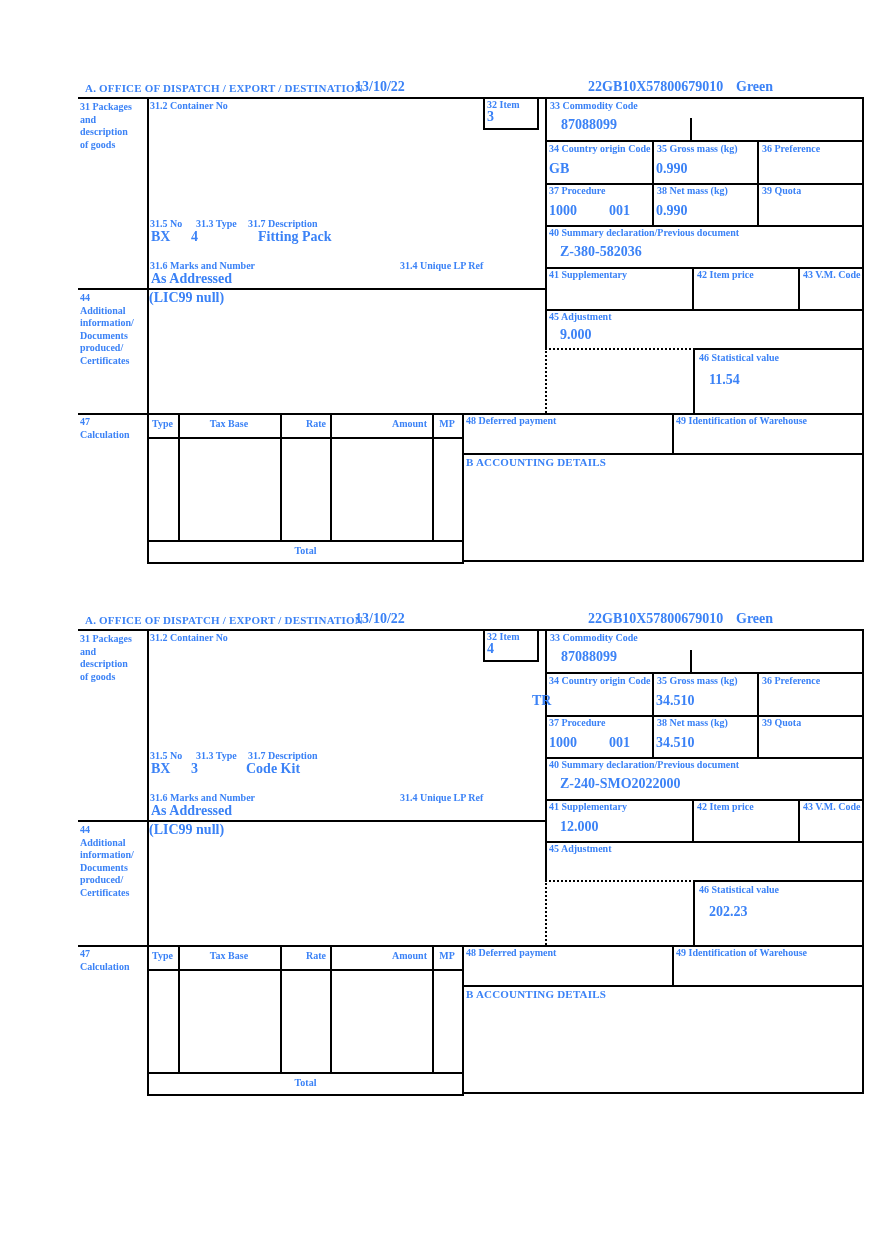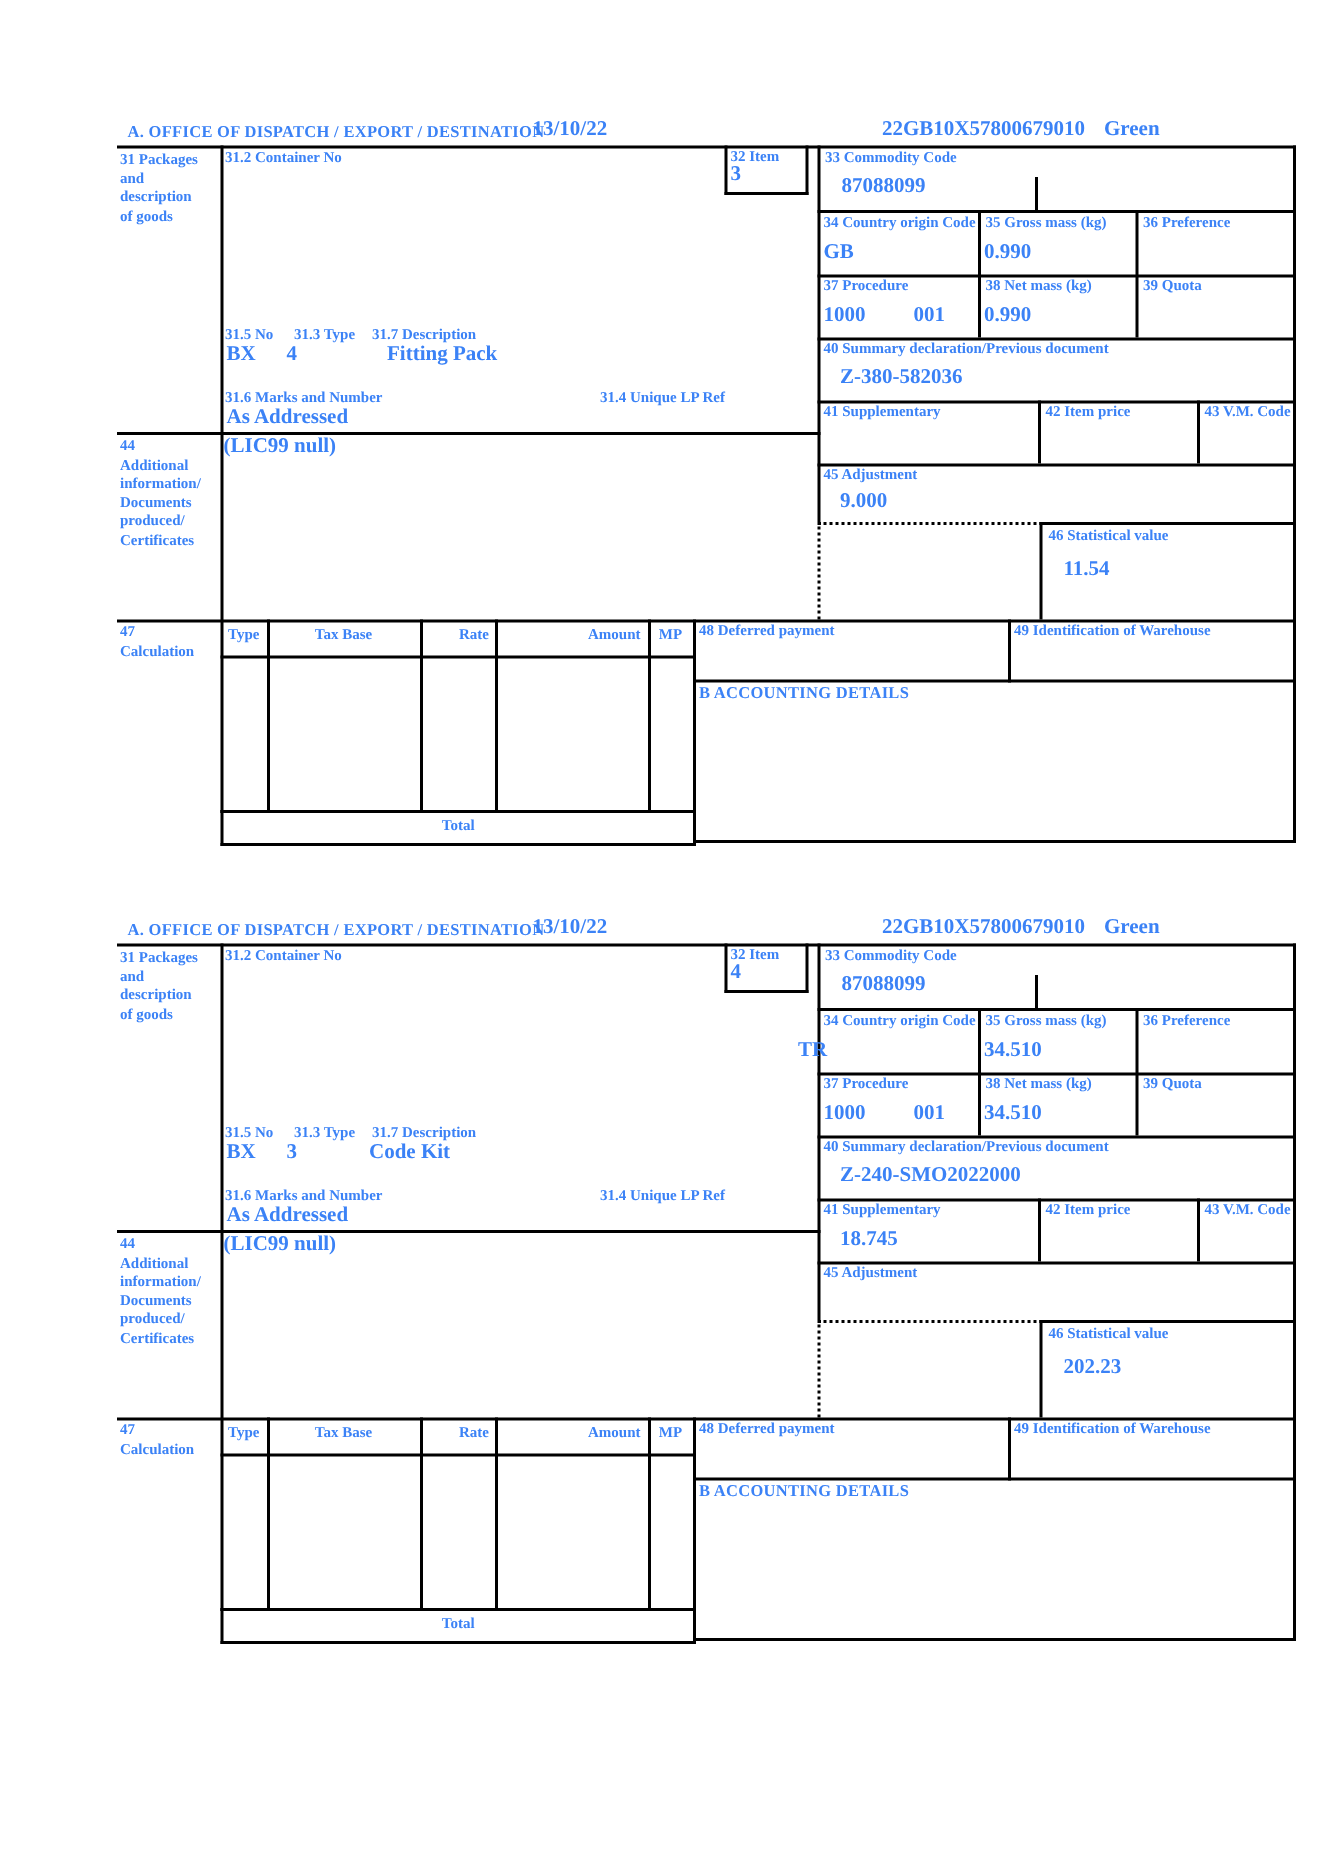--- a/index.html
+++ b/index.html
@@ -210,21 +210,21 @@
     <span class="t val" style="left:471px;top:124px;">1000</span>
     <span class="t val" style="left:531px;top:124px;">001</span>
     <span class="t lbl" style="left:579px;top:106px;">38 Net mass (kg)</span>
     <span class="t val" style="left:578px;top:124px;">34.510</span>
     <span class="t lbl" style="left:684px;top:106px;">39 Quota</span>
 
     <span class="t lbl" style="left:471px;top:148px;">40 Summary declaration/Previous document</span>
     <span class="t val" style="left:482px;top:165px;">Z-240-SMO2022000</span>
 
     <span class="t lbl" style="left:471px;top:190px;">41 Supplementary</span>
-    <span class="t val" style="left:482px;top:208px;">18.745</span>
+    <span class="t val" style="left:482px;top:208px;">12.000</span>
     <span class="t lbl" style="left:619px;top:190px;">42 Item price</span>
     <span class="t lbl" style="left:725px;top:190px;">43 V.M. Code</span>
 
     <span class="t lbl" style="left:471px;top:232px;">45 Adjustment</span>
 
     <span class="t lbl" style="left:621px;top:273px;">46 Statistical value</span>
     <span class="t val" style="left:631px;top:293px;">202.23</span>
 
     <span class="t lbl" style="left:72px;top:139px;">31.5 No</span>
     <span class="t lbl" style="left:118px;top:139px;">31.3 Type</span>

